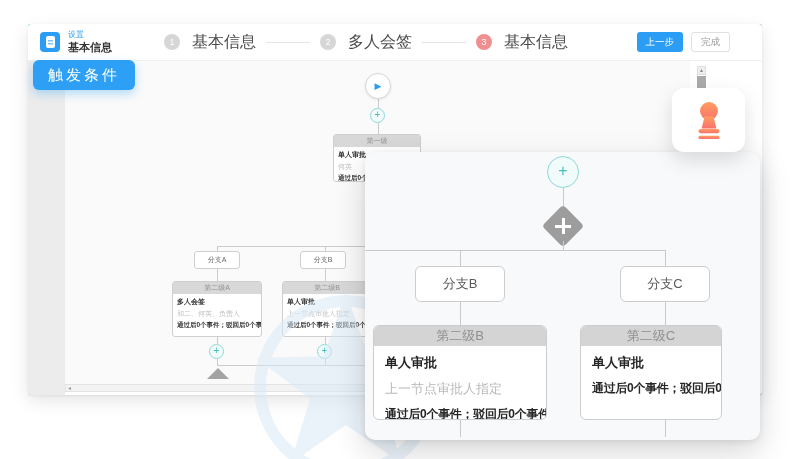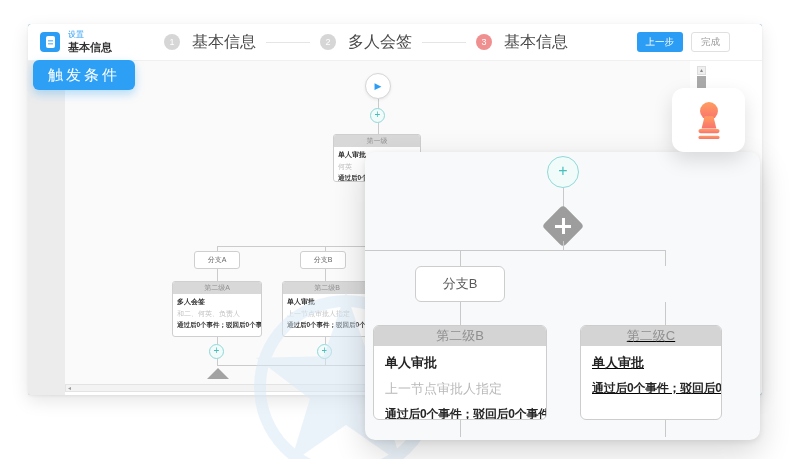--- a/index.html
+++ b/index.html
@@ -239,33 +239,34 @@
   <div class="zp-vl" style="left:198px;top:36px;height:23px;"></div>
   <div class="zp-diamond"></div>
   <div class="zp-cross-h"></div>
   <div class="zp-cross-v"></div>
   <div class="zp-vl" style="left:198px;top:89px;height:9px;"></div>
   <div class="zp-hl" style="left:0;top:98px;width:301px;"></div>
   <div class="zp-vl" style="left:95px;top:98px;height:16px;"></div>
   <div class="zp-vl" style="left:300px;top:98px;height:16px;"></div>
 
   <div class="zp-branch" style="left:50px;">分支B</div>
+  <div class="zp-branch" style="left:255px;">分支C</div>
 
   <div class="zp-vl" style="left:95px;top:150px;height:23px;"></div>
   <div class="zp-vl" style="left:300px;top:150px;height:23px;"></div>
 
   <div class="zp-card" style="left:8px;width:174px;">
     <div class="zp-card-h">第二级B</div>
     <div class="zp-card-b">
       <div class="zp-type">单人审批</div>
       <div class="zp-assignee">上一节点审批人指定</div>
       <div class="zp-events">通过后0个事件；驳回后0个事件</div>
     </div>
   </div>
-  <div class="zp-card" style="left:215px;width:142px;text-decoration:underline;">
+  <div class="zp-card" style="left:215px;width:142px;">
     <div class="zp-card-h">第二级C</div>
     <div class="zp-card-b">
       <div class="zp-type">单人审批</div>
       <div class="zp-events">通过后0个事件；驳回后0个事件</div>
     </div>
   </div>
 
   <div class="zp-vl" style="left:95px;top:268px;height:17px;"></div>
   <div class="zp-vl" style="left:300px;top:268px;height:17px;"></div>
 </div>

